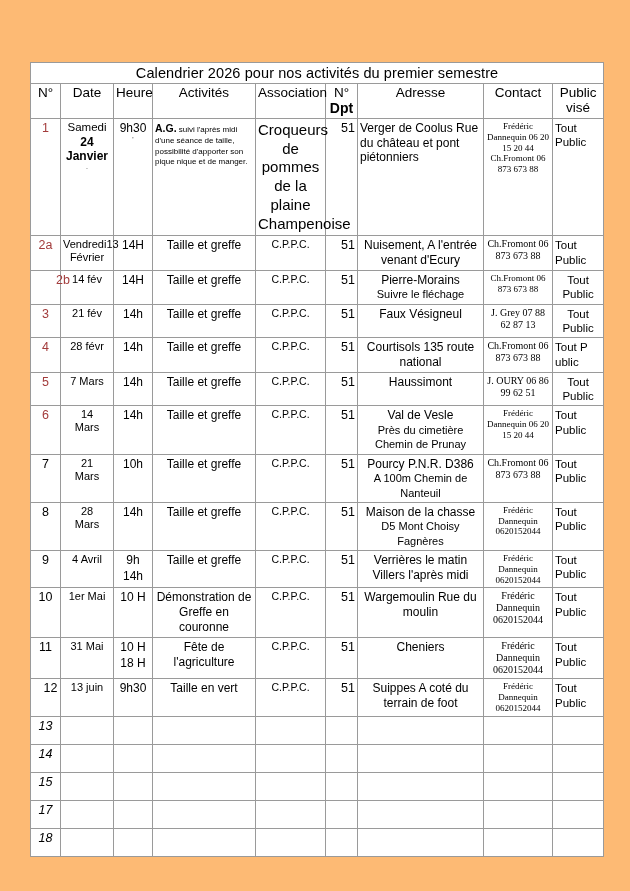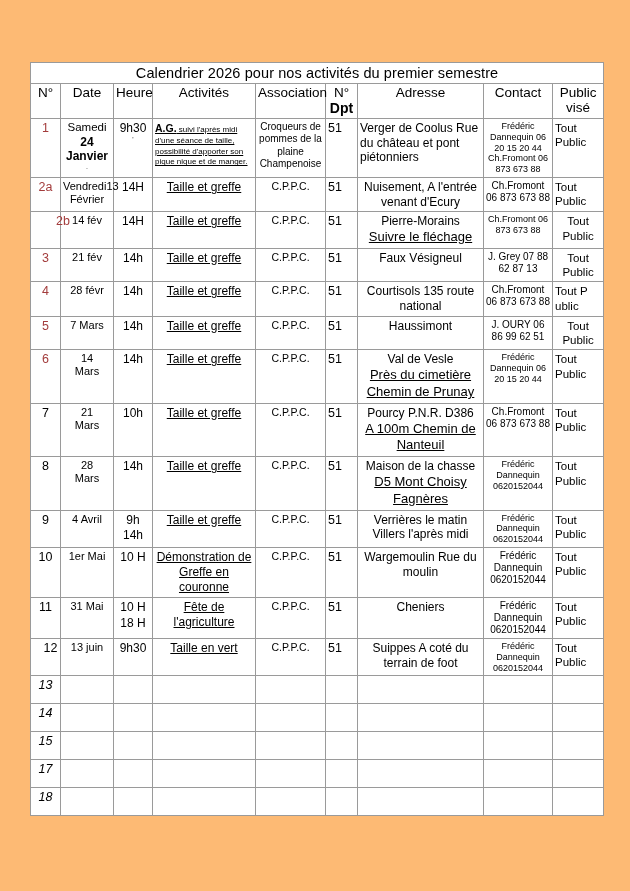--- a/index.html
+++ b/index.html
@@ -93,58 +93,58 @@
     text-align: center;
     font-size: 12px;
     line-height: 1.3;
     padding-top: 4px;
   }
   .c-act {
     text-align: center;
     font-size: 12px;
     line-height: 1.25;
     padding-top: 4px;
-    text-decoration: underline;
   }
   .c-act.small {
     text-align: left;
     font-size: 8px;
     line-height: 1.35;
     padding: 4px 4px 4px 5px;
   }
   .c-act.small b {
     font-size: 10.5px;
     font-weight: bold;
   }
   .c-asso {
     text-align: center;
     font-size: 10.5px;
     line-height: 1.22;
     padding-top: 4px;
   }
-  .c-asso.multi { font-size: 10px; line-height: 1.25; }
+  .c-asso.multi { font-size: 15px; line-height: 1.25; }
   .c-dpt {
-    text-align: left;
+    text-align: right;
     font-size: 12.5px;
     padding-top: 4px;
   }
   .c-adr {
     text-align: center;
     font-size: 12px;
     line-height: 1.22;
     padding-top: 4px;
   }
   .c-adr .addr-main { display: block; }
-  .c-adr .addr-sub { display: block; font-size: 13px; line-height: 1.3; text-decoration: underline; }
+  .c-adr .addr-sub { display: block; font-size: 11px; line-height: 1.3; }
   .c-adr.left { text-align: left; padding-left: 6px; }
   .c-cont {
     text-align: center;
     line-height: 1.2;
     padding-top: 4px;
     font-size: 9px;
+    font-family: Liberation Serif, serif;
   }
   .c-cont.m { font-size: 10px; line-height: 1.2; }
   .c-pub {
     text-align: left;
     font-size: 11.5px;
     line-height: 1.25;
     padding-top: 4px;
     padding-left: 4px;
     margin-top: 29px;
   }

